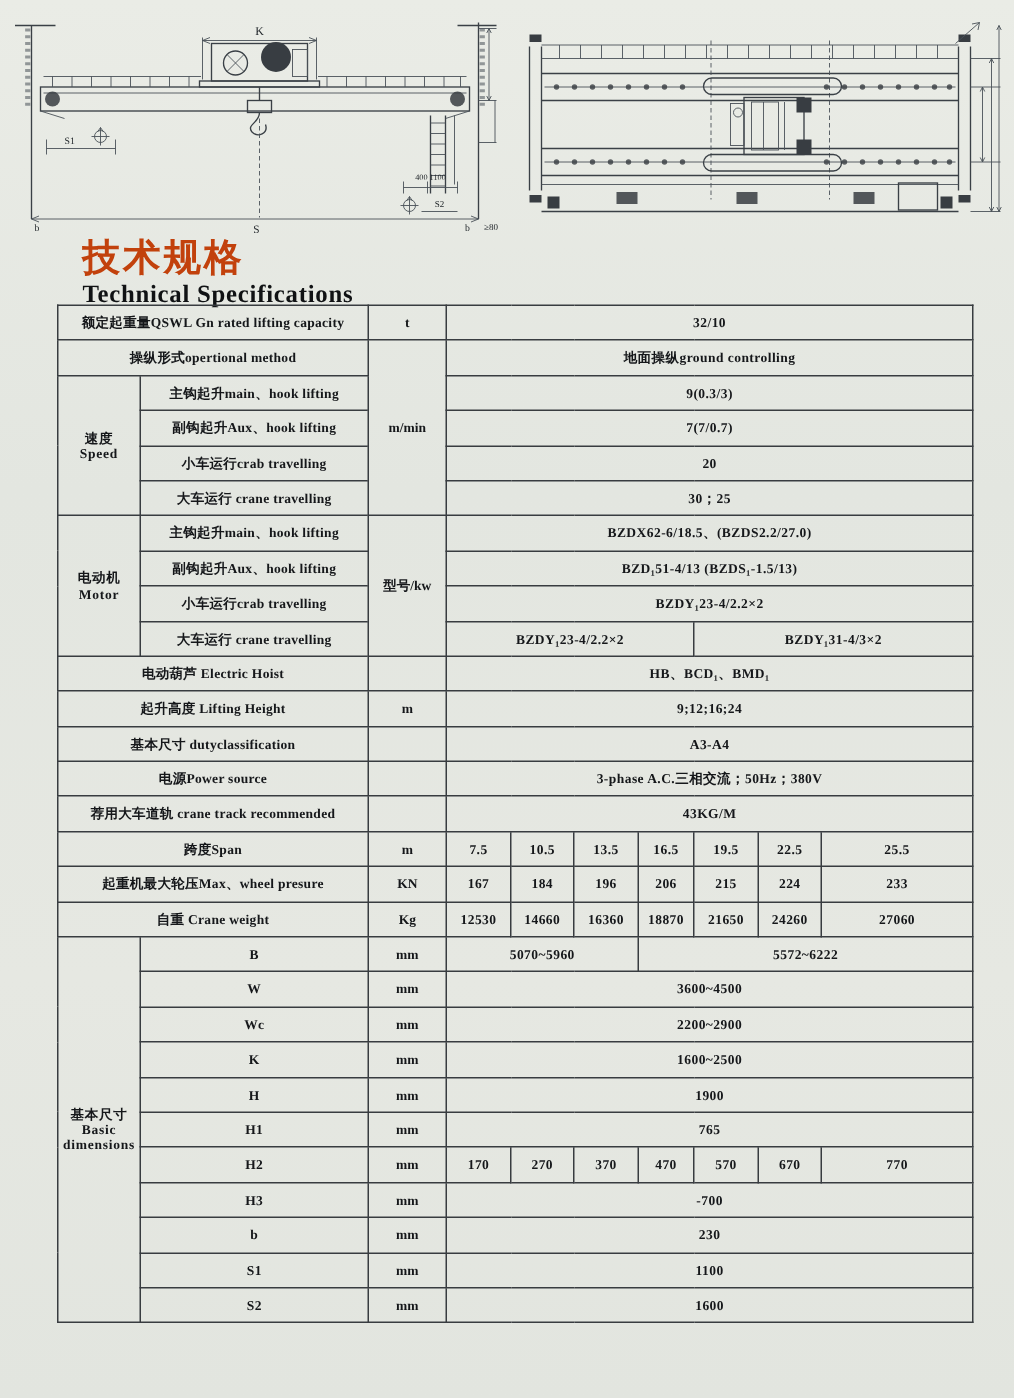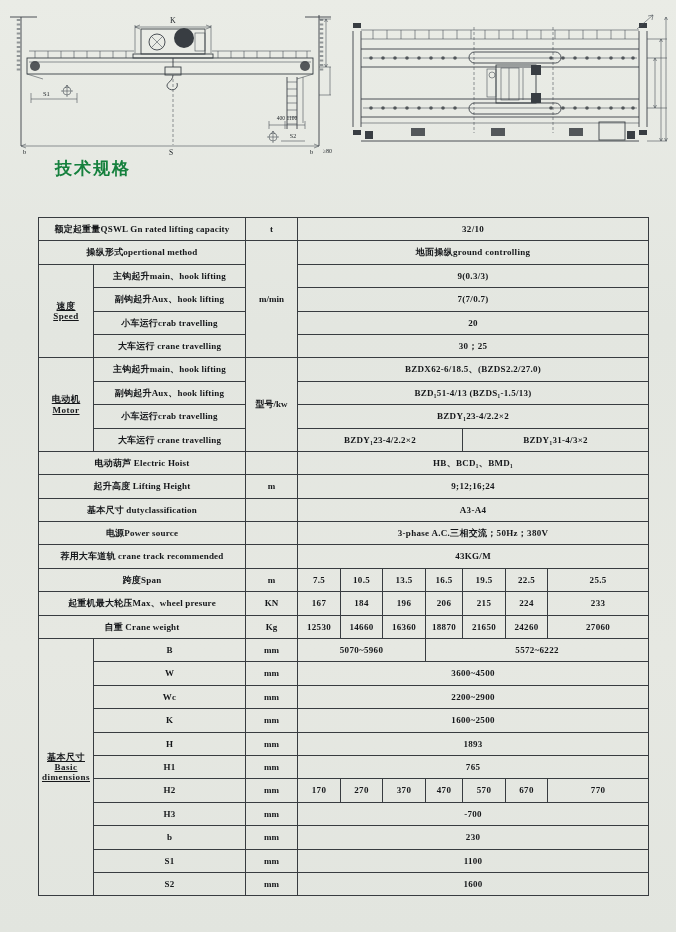--- a/index.html
+++ b/index.html
@@ -12,32 +12,32 @@
   .page{position:absolute;inset:0;}
   .drawings{position:absolute;top:5px;left:7px;width:662px;height:152px;display:flex;gap:8px;}
   .drawing{flex:0 0 auto;}
   svg{display:block;}
   .dline{stroke:#3a4046;stroke-width:0.9;fill:none;}
   .dthin{stroke:#4a5158;stroke-width:0.6;fill:none;}
   .ddash{stroke:#4a5158;stroke-width:0.6;fill:none;stroke-dasharray:3 2;}
   .dfill{fill:#383d42;stroke:none;}
   .dtext{font-family:"Liberation Serif","DejaVu Serif",serif;fill:#23282c;}
   .heading{position:absolute;left:55px;top:160px;}
-  .heading h1{margin:0;font-size:17px;line-height:1.05;font-weight:bold;letter-spacing:2px;color:#15803d;}
+  .heading h1{margin:0;font-size:25px;line-height:1.05;font-weight:bold;letter-spacing:2px;color:#c2410c;}
   .heading h2{margin:1px 0 0 0;font-size:16.5px;line-height:1.1;font-weight:bold;letter-spacing:0.5px;color:#101214;}
-  .table-wrap{position:absolute;left:38px;top:217px;}
+  .table-wrap{position:absolute;left:38px;top:203px;}
   table.spec{border-collapse:collapse;table-layout:fixed;width:610px;}
   table.spec td{
     border:1px solid #383c40;
     text-align:center;vertical-align:middle;
     font-weight:bold;font-size:9px;line-height:1.15;
     height:22.4px;padding:0 1px;color:#15171a;
     overflow:hidden;
   }
-  td.g{font-size:9.5px;white-space:pre-line;letter-spacing:0.5px;text-decoration:underline;}
+  td.g{font-size:9.5px;white-space:pre-line;letter-spacing:0.5px;}
   td.l{letter-spacing:0.2px;}
   td.i{letter-spacing:0.2px;}
   td.u{font-size:9px;}
   td.v{font-size:9.5px;letter-spacing:0.3px;}
 </style>
 </head>
 <body>
 
 <div class="page">
 
@@ -194,20 +194,21 @@
         <path class="dthin" d="M306 34 H326 M306 53 H326 M306 103 H326 M306 136 H326"></path>
         <path class="dthin" d="M314 53 V103 M314 53 l-1.5 3 M314 53 l1.5 3 M314 103 l-1.5 -3 M314 103 l1.5 -3"></path>
         <path class="dthin" d="M320 34 V136 M320 34 l-1.5 3 M320 34 l1.5 3 M320 136 l-1.5 -3 M320 136 l1.5 -3"></path>
         <path class="dthin" d="M325 12 V136 M325 12 l-1.5 3 M325 12 l1.5 3 M325 136 l-1.5 -3 M325 136 l1.5 -3"></path>
       </svg>
     </div>
   </div>
 
   <div class="heading">
     <h1>技术规格</h1>
+    <h2>Technical Specifications</h2>
   </div>
 
   <div class="table-wrap">
     <table class="spec">
       <colgroup>
           <col style="width: 55px;">
           <col style="width: 152px;">
           <col style="width: 52px;">
           <col style="width: 43px;">
           <col style="width: 42px;">
@@ -344,21 +345,21 @@
             <td colspan="7" class="v">2200~2900</td>
           </tr>
           <tr>
             <td class="i">K</td>
             <td class="u">mm</td>
             <td colspan="7" class="v">1600~2500</td>
           </tr>
           <tr>
             <td class="i">H</td>
             <td class="u">mm</td>
-            <td colspan="7" class="v">1893</td>
+            <td colspan="7" class="v">1900</td>
           </tr>
           <tr>
             <td class="i">H1</td>
             <td class="u">mm</td>
             <td colspan="7" class="v">765</td>
           </tr>
           <tr>
             <td class="i">H2</td>
             <td class="u">mm</td>
             <td class="v">170</td>

